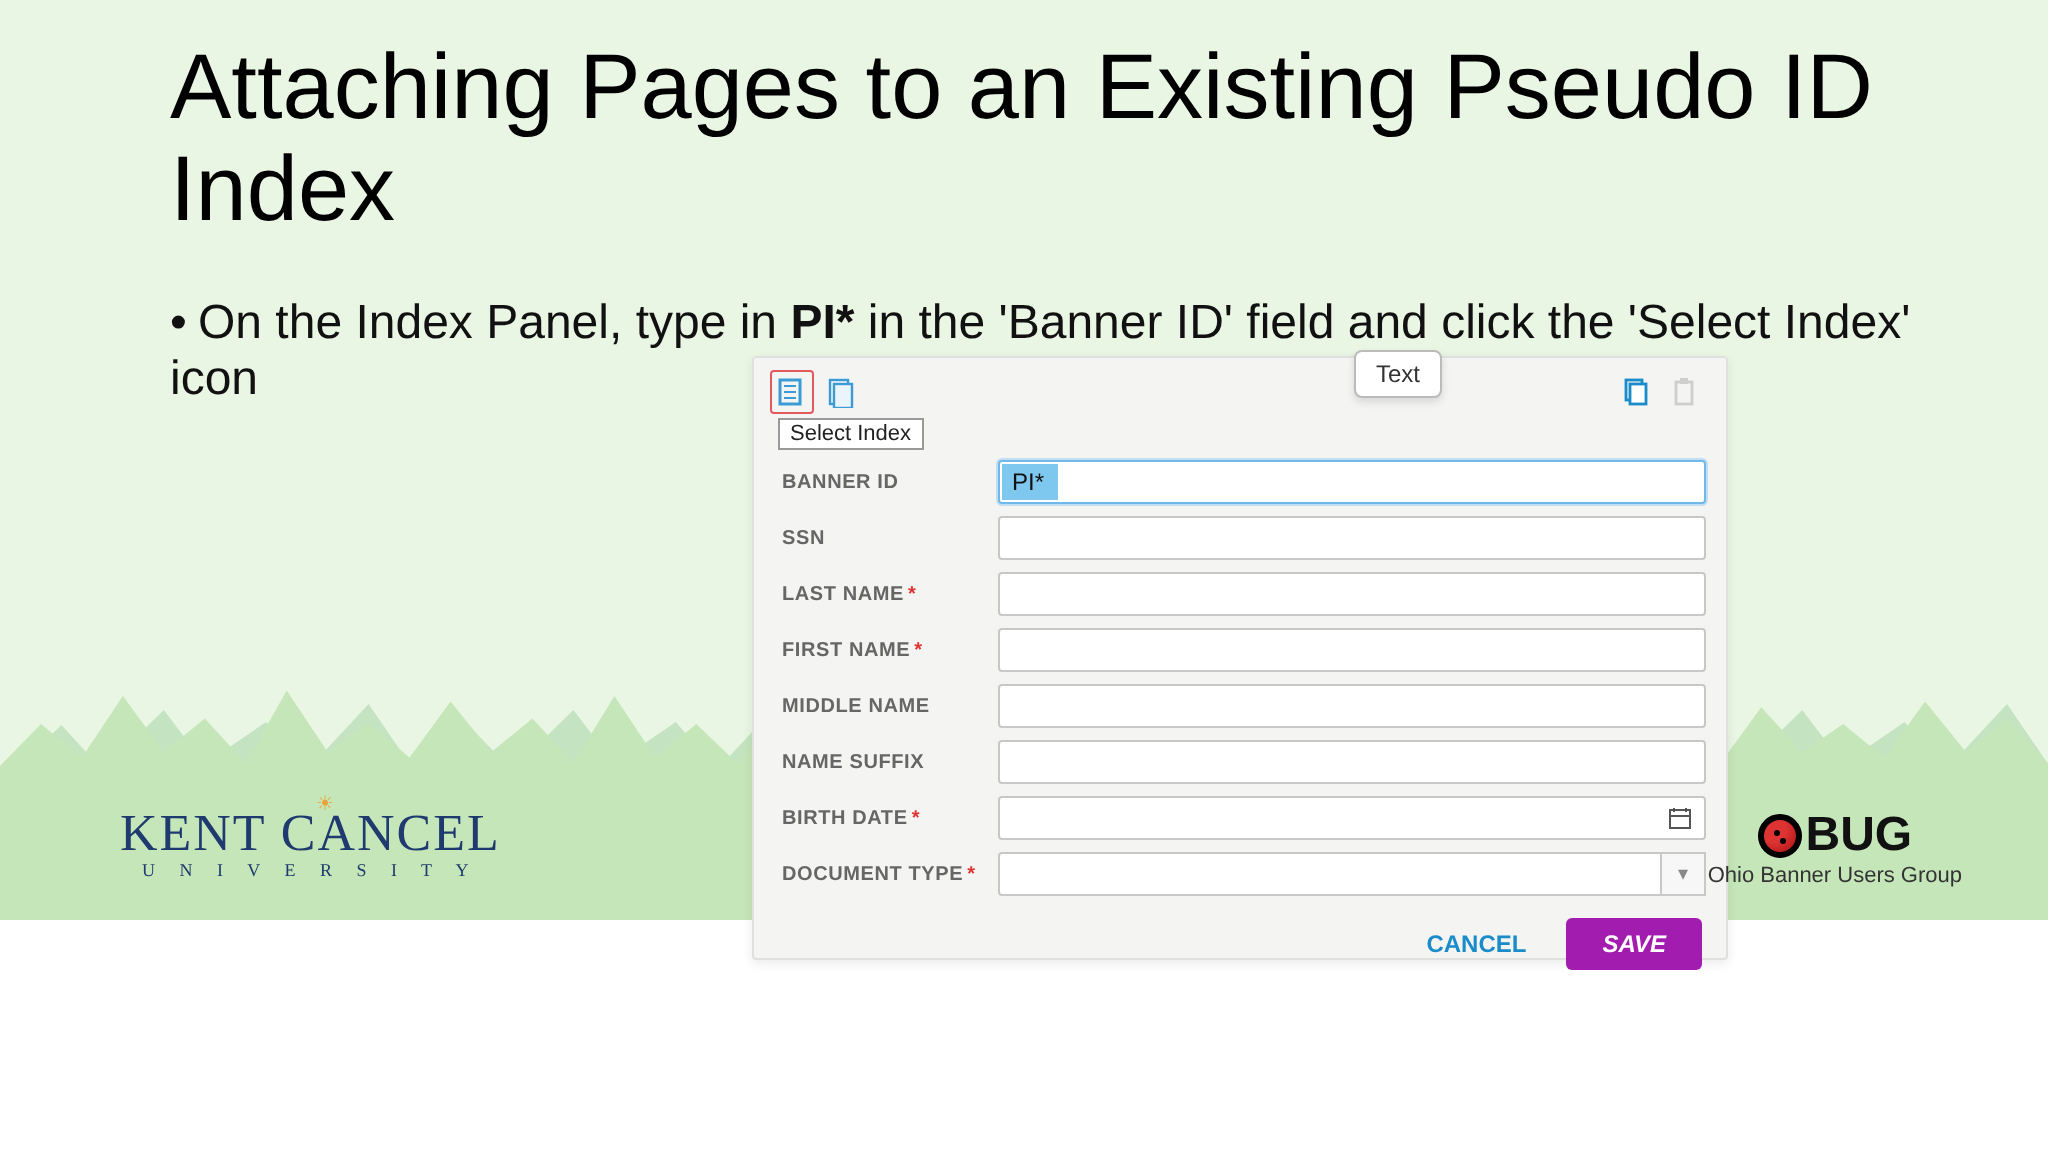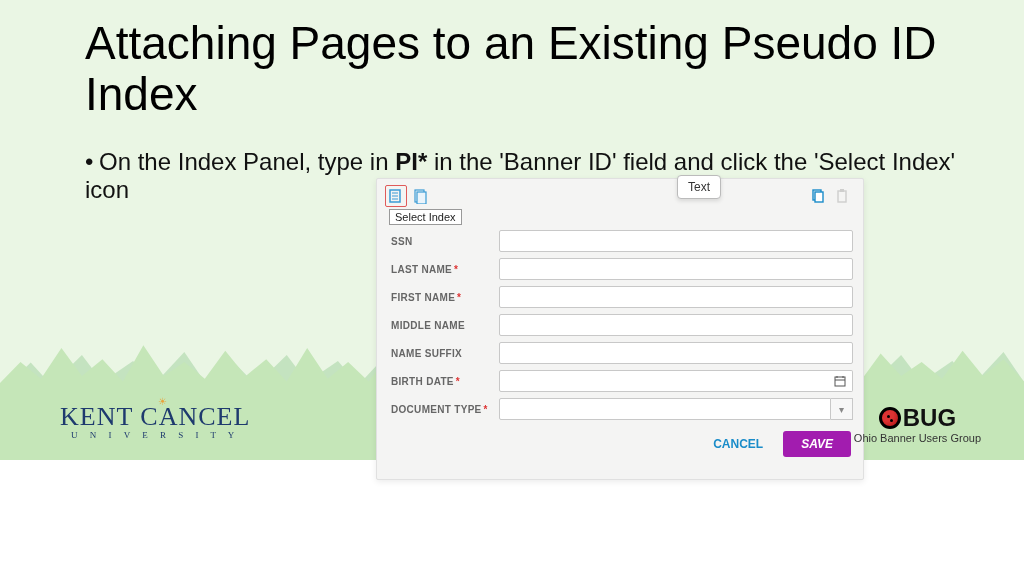--- a/index.html
+++ b/index.html
@@ -134,20 +134,29 @@
         <svg width="16" height="16" viewBox="0 0 16 16">
             <rect x="4" y="3" width="8" height="11" fill="none" stroke="#888" stroke-width="1.4"></rect>
             <rect x="6" y="1" width="4" height="3" fill="#888"></rect>
           </svg>
       </div>
     </div>
     <div class="tooltip">Select Index</div>
 
     <div style="height:14px"></div>
 
+    <div class="form-row first">
+      <div class="lbl">BANNER ID</div>
+      <div class="banner-input-wrap">
+        <div class="inp" style="padding:0; position:relative; overflow:hidden;">
+          <div class="pi-highlight"></div>
+          <span class="pi-text">PI*</span>
+        </div>
+      </div>
+    </div>
 
     <div class="form-row">
       <div class="lbl">SSN</div>
       <input class="inp" style="">
     </div>
     <div class="form-row">
       <div class="lbl"><span>LAST NAME</span><span class="req">*</span></div>
       <input class="inp" style="">
     </div>
     <div class="form-row">

